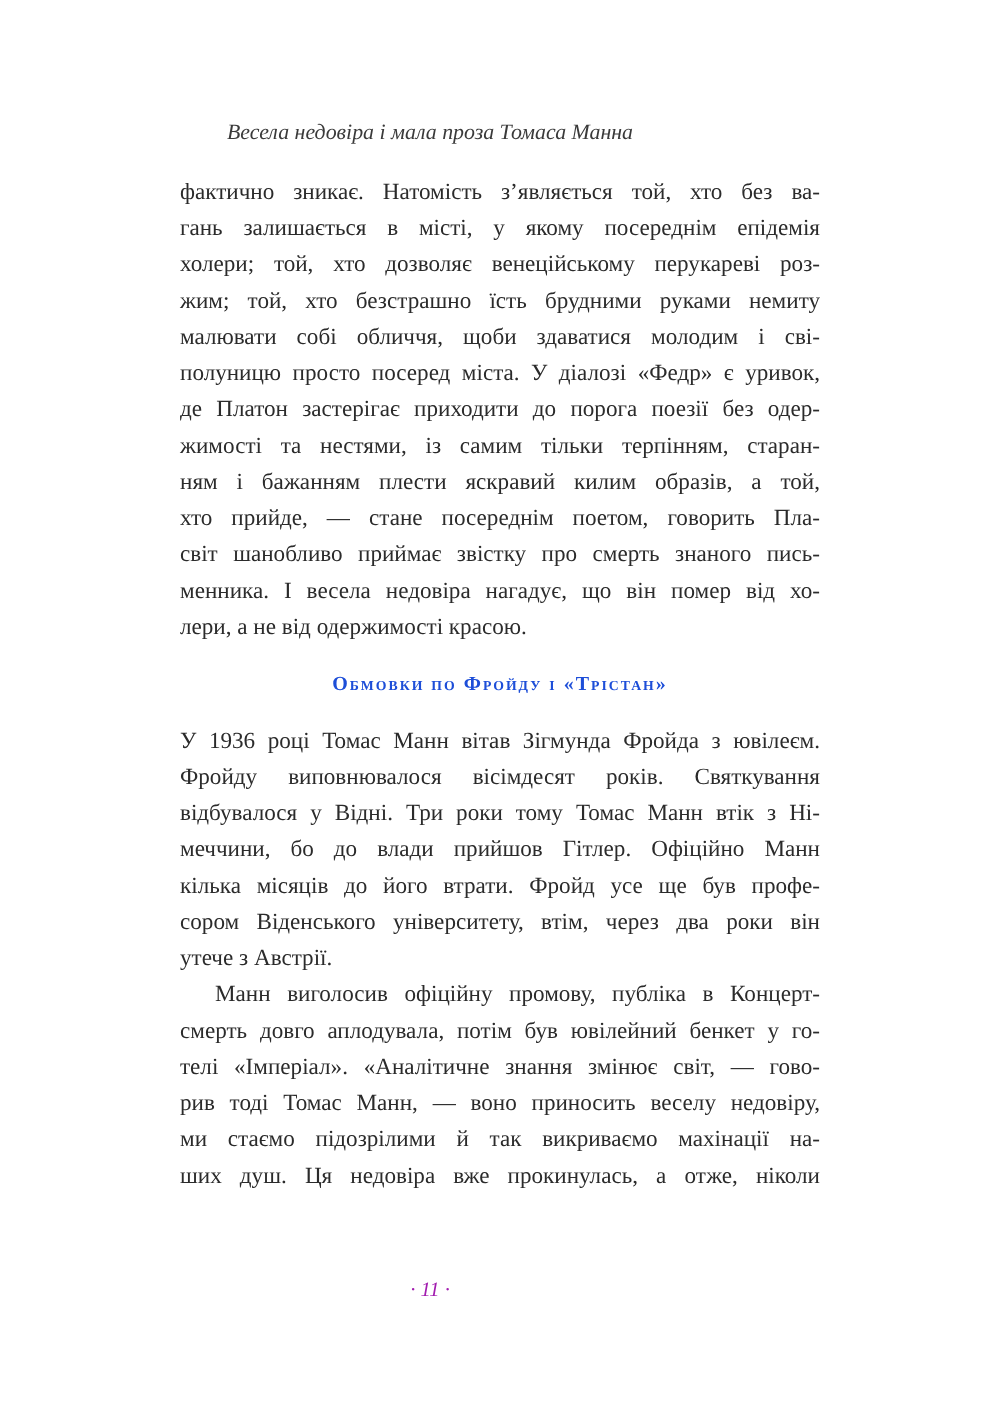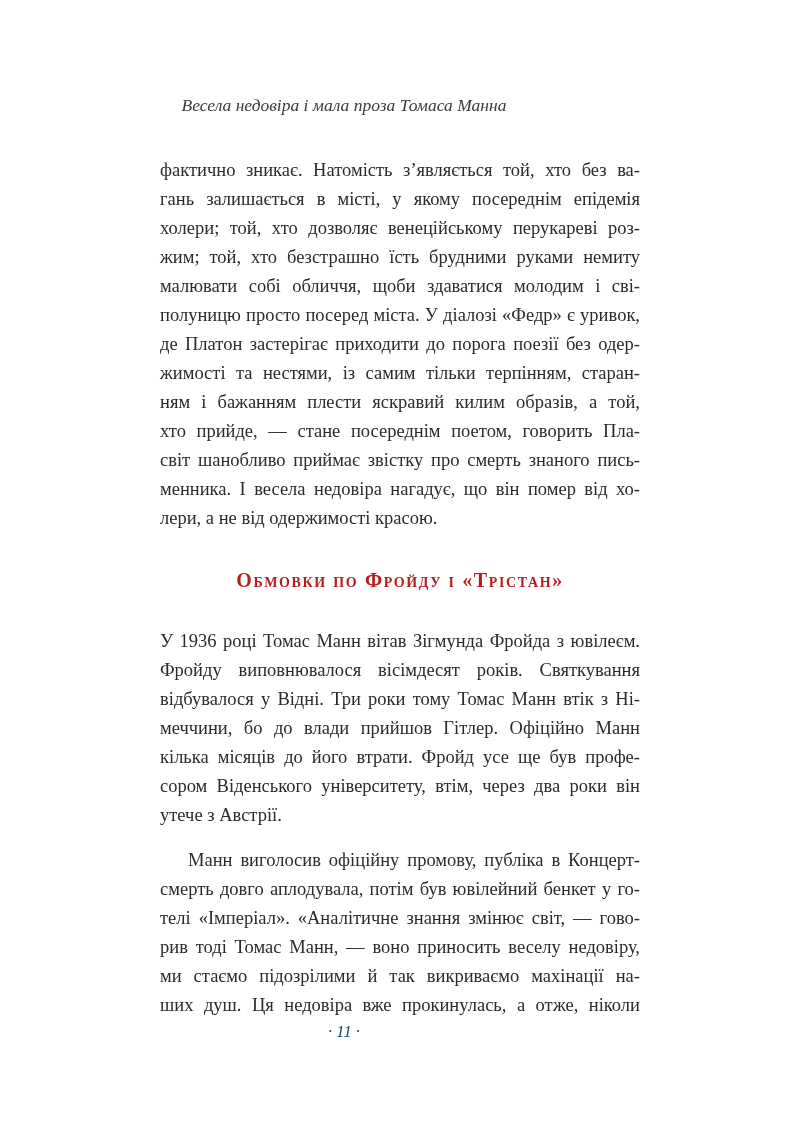--- a/index.html
+++ b/index.html
@@ -27,21 +27,21 @@
     line-height: 22px;
     color: #3a3a3a;
   }
   .body-block {
     position: absolute;
     top: 140px;
     left: 144px;
     width: 512px;
   }
   .paragraph {
-    margin: 16px;
+    margin: 0;
     padding: 0;
   }
   .line {
     font-size: 18.5px;
     line-height: 29px;
     text-align: justify;
     text-align-last: justify;
     white-space: normal;
     color: #2b2b2b;
   }
@@ -55,34 +55,34 @@
   .section-heading {
     margin: 0;
     padding: 0;
     height: 62px;
     display: flex;
     align-items: center;
     justify-content: center;
     font-variant: small-caps;
     font-feature-settings: "smcp";
     font-weight: 600;
-    font-size: 20px;
+    font-size: 16px;
     letter-spacing: 1.6px;
-    color: #b91c1c;
+    color: #1d4ed8;
     text-align: center;
   }
   .page-number {
     position: absolute;
     top: 1022px;
     left: 0;
     right: 0;
     text-align: center;
     font-style: italic;
     font-size: 16.5px;
-    color: #0c4a6e;
+    color: #a21caf;
   }
 </style>
 </head>
 <body>
 
 <div class="page">
 
   <div class="running-header">Весела недовіра і мала проза Томаса Манна</div>
 
   <div class="body-block">

